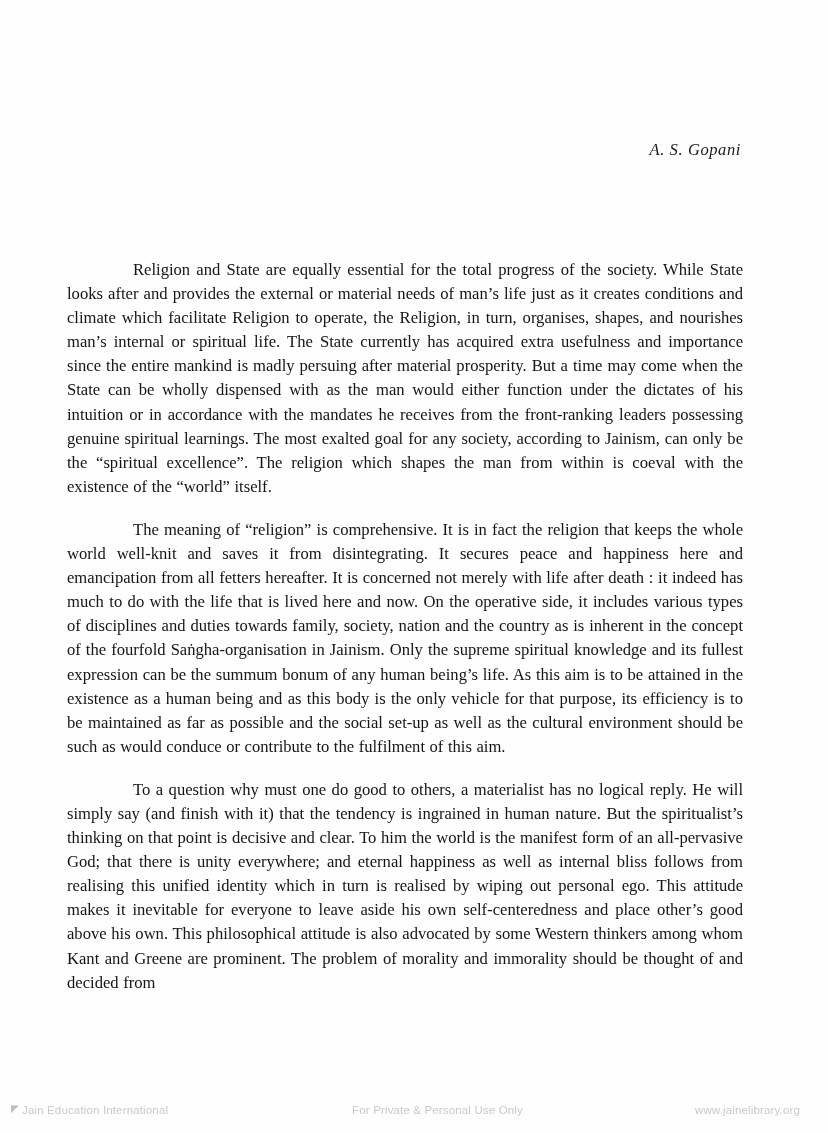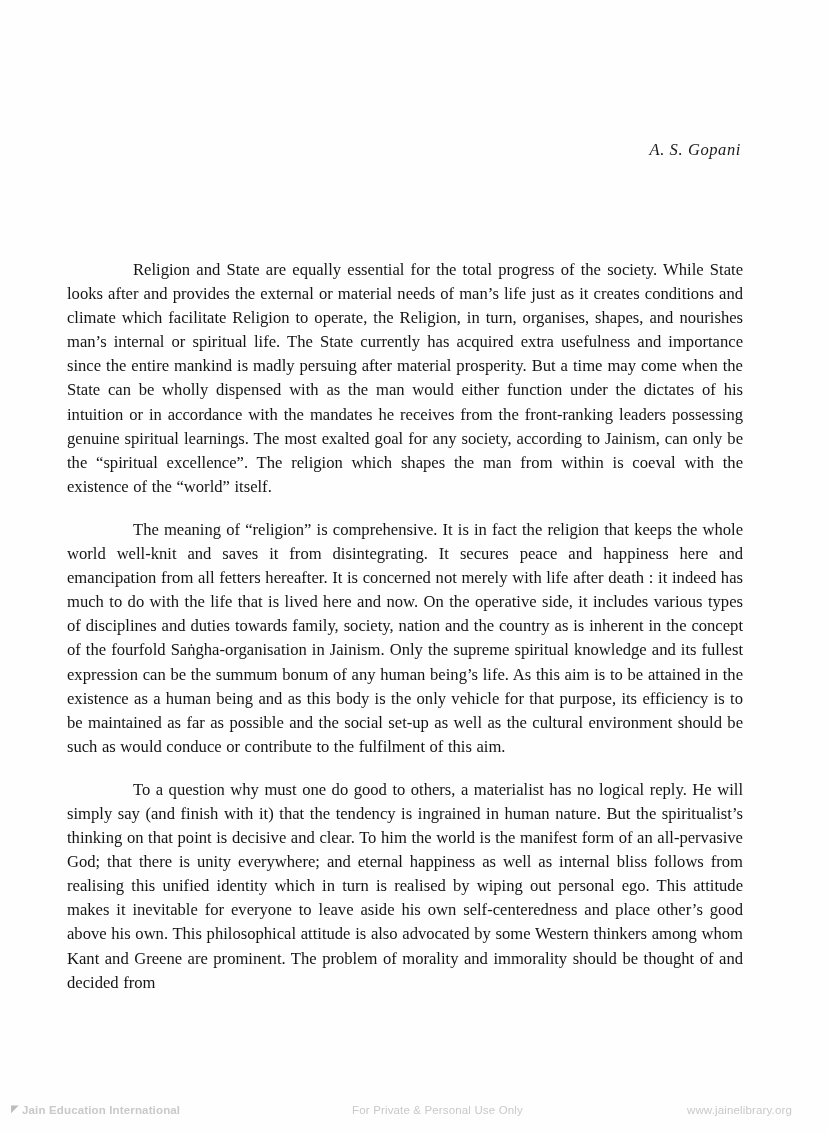--- a/index.html
+++ b/index.html
@@ -85,31 +85,30 @@
     display: flex;
     align-items: center;
     font-family: "Liberation Sans", "DejaVu Sans", sans-serif;
     font-size: 11.5px;
     color: #c9c9c9;
     letter-spacing: 0.15px;
   }
   .footer-left {
     position: absolute;
     left: 22px;
-    font-weight: bold;
   }
   .footer-center {
     position: absolute;
     left: 50%;
     transform: translateX(-50%);
     padding-left: 47px;
   }
   .footer-right {
     position: absolute;
-    right: 36px;
+    right: 28px;
   }
   .footer-mark {
     position: absolute;
     left: 11px;
     top: 1106px;
     width: 6px;
     height: 6px;
     color: #bdbdbd;
     font-family: "Liberation Sans", "DejaVu Sans", sans-serif;
     font-size: 10px;

